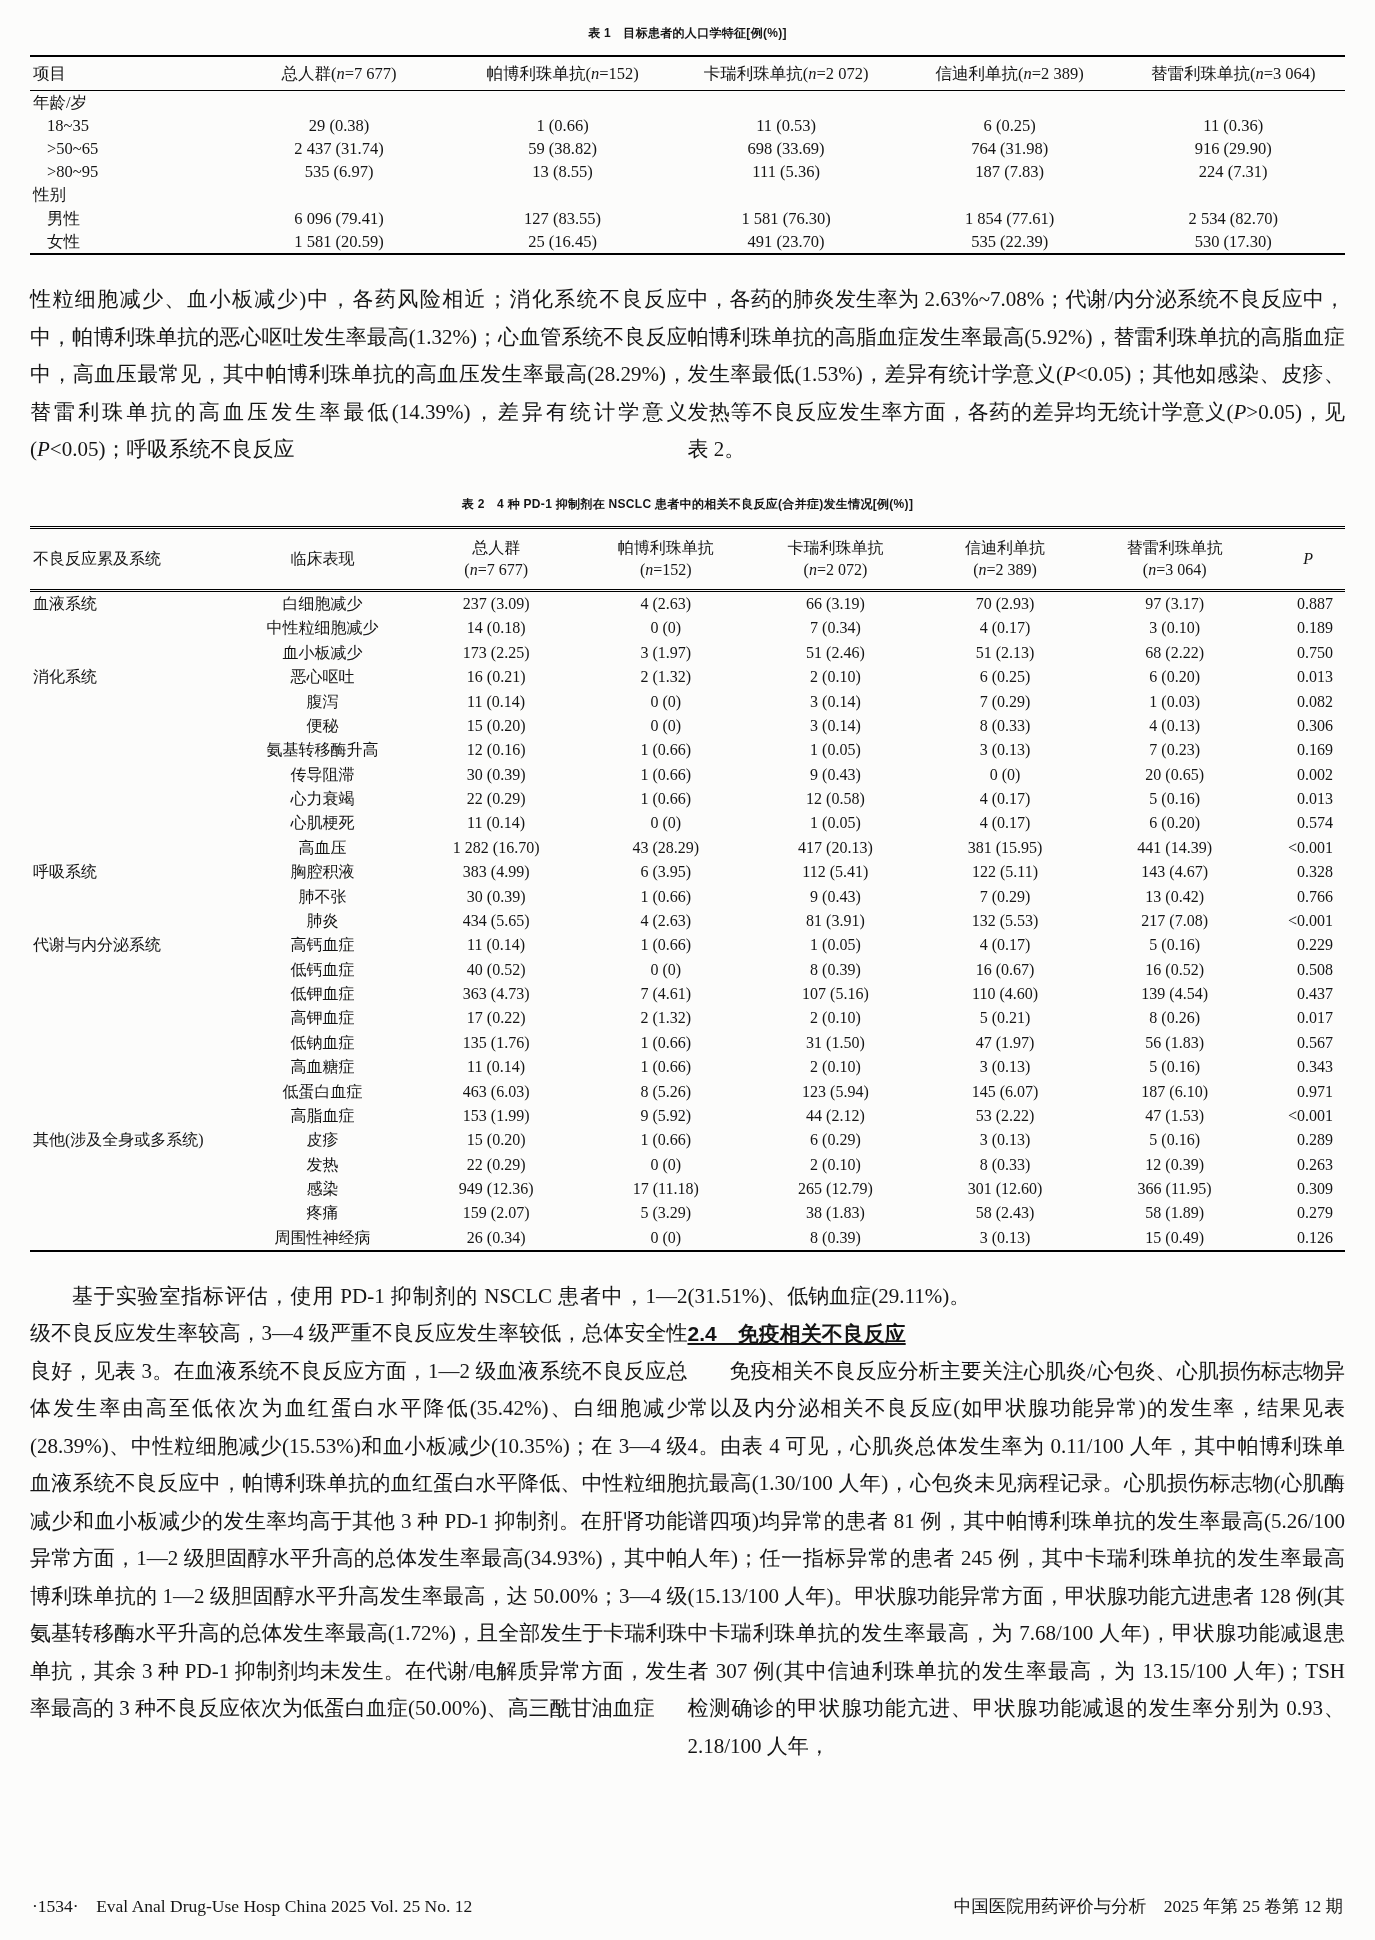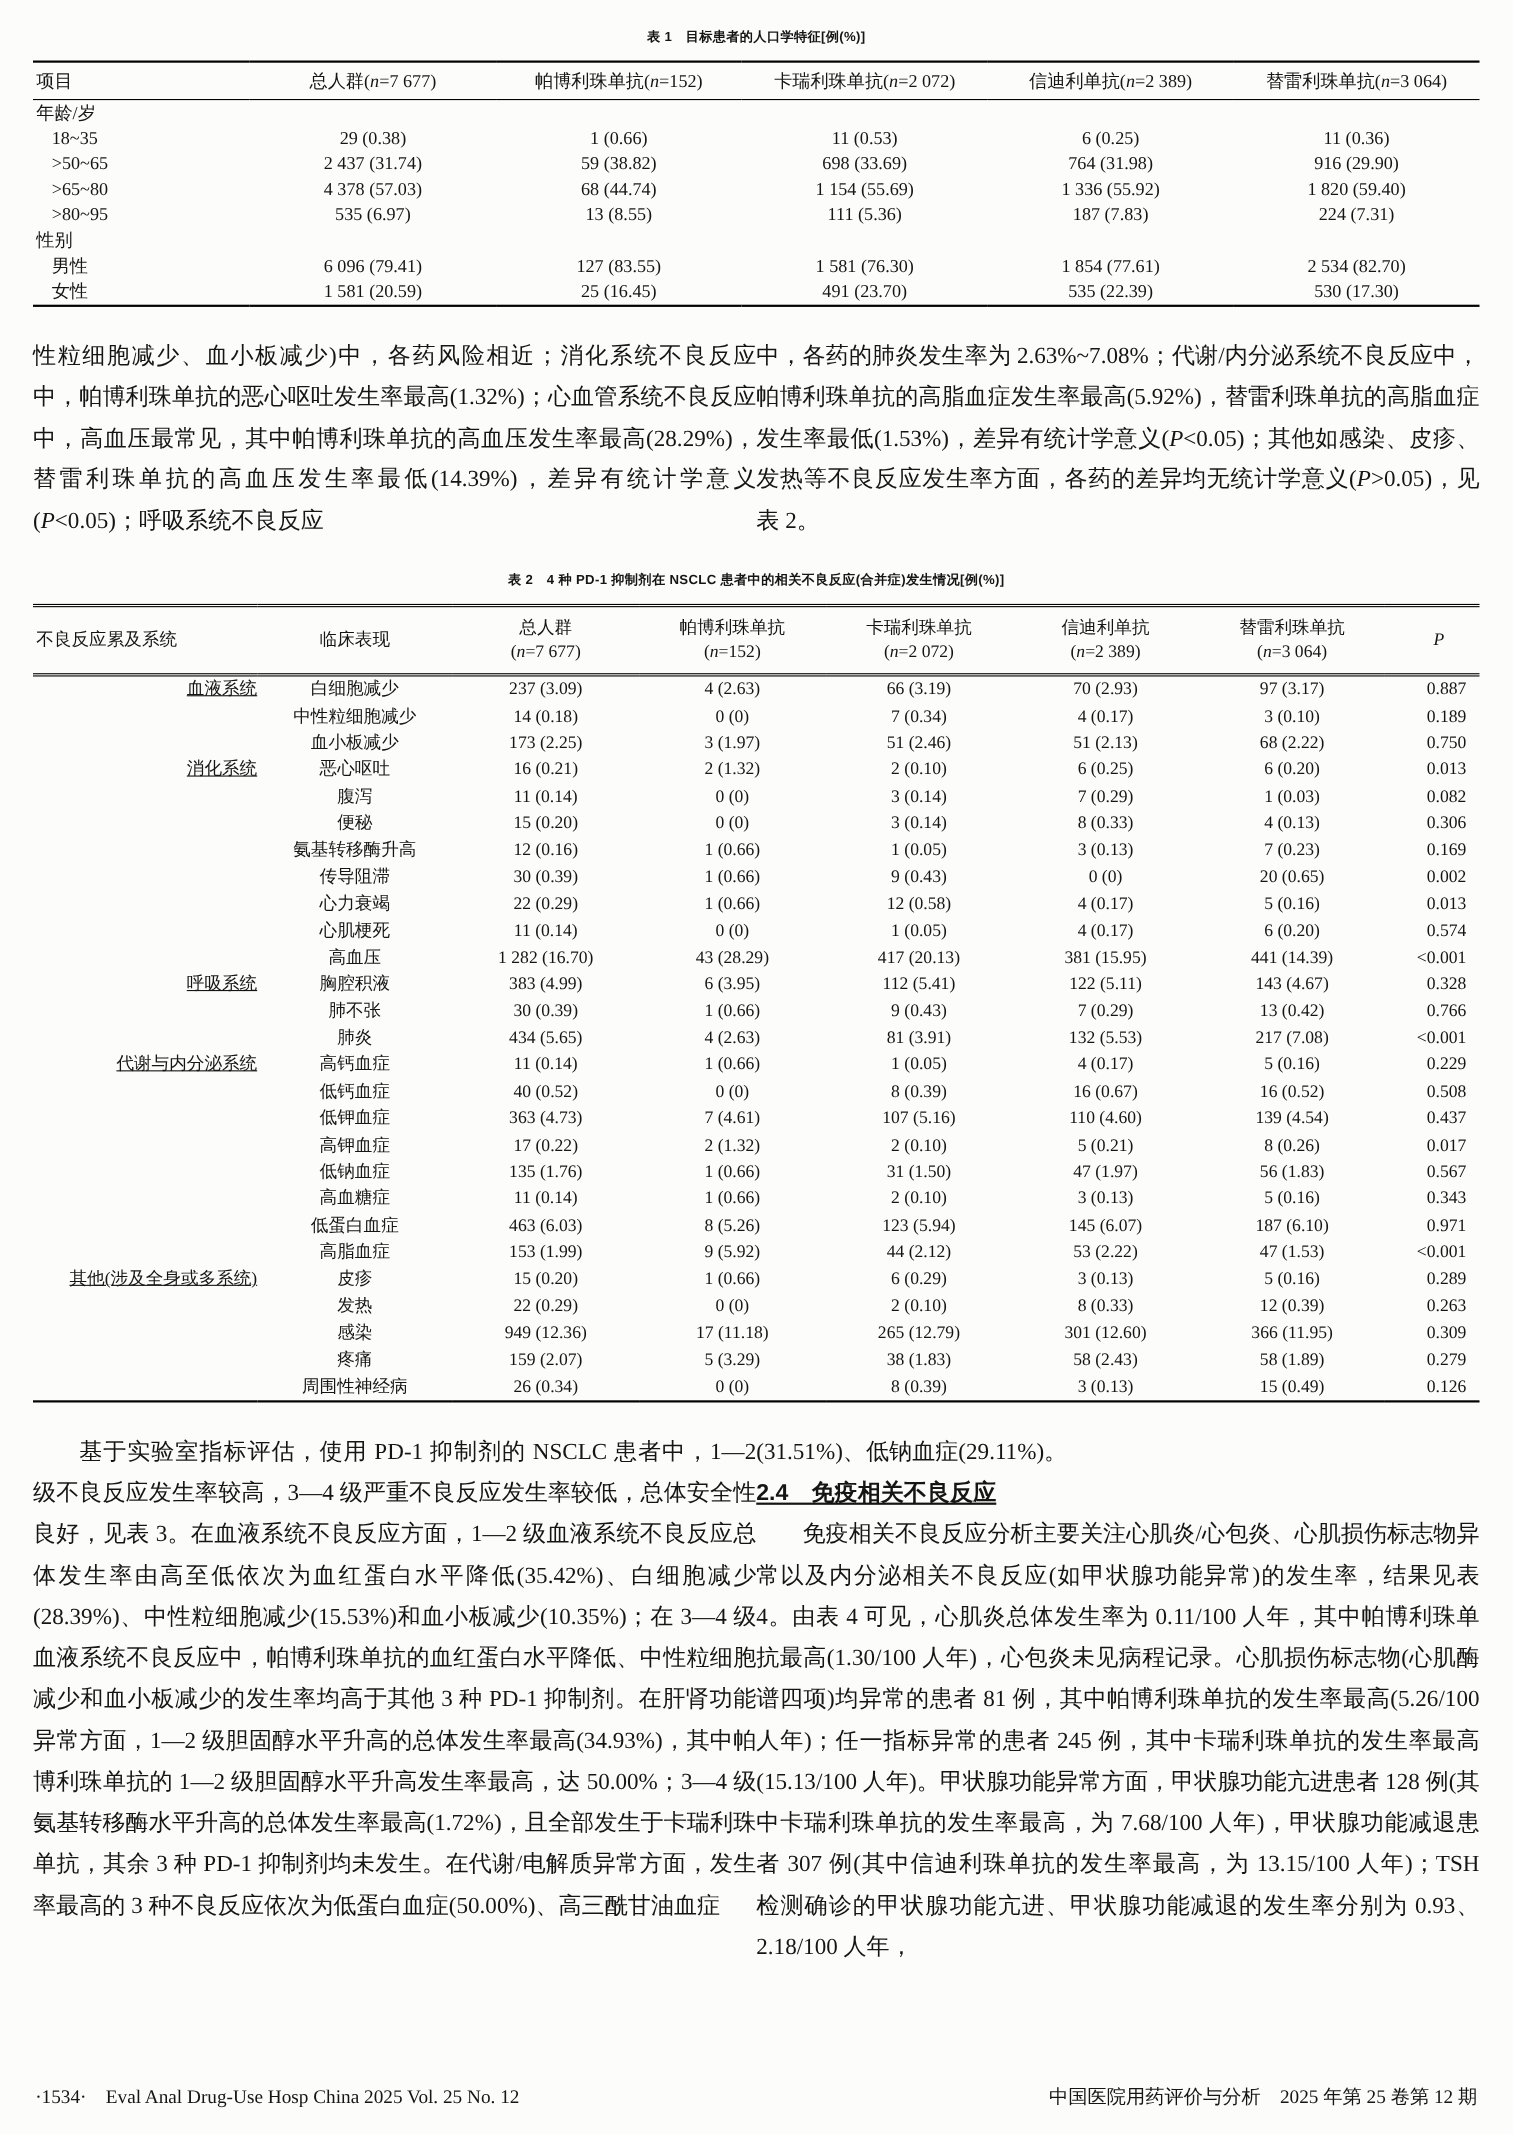--- a/index.html
+++ b/index.html
@@ -29,21 +29,21 @@
   .t1 td.sect { text-align:left; padding-left:3px; }
   .t1 td.lbl  { text-align:left; padding-left:17px; }
   .t1 td.val  { text-align:center; }
 
   
   .t2 { border-top:3px double #000; border-bottom:2.5px solid #000; font-size:16px; }
   .t2 thead th { border-bottom:3px double #000; padding:8px 0; vertical-align:middle; text-align:center; line-height:22px; }
   .t2 thead th.h-left { text-align:left; padding-left:3px; }
   .t2 thead th.h-p { text-align:right; padding-right:32px; }
   .t2 td { padding:3.2px 0; line-height:18px; }
-  .t2 td.sys { text-align:right; padding-left:3px;text-decoration:underline; }
+  .t2 td.sys { text-align:left; padding-left:3px; }
   .t2 td.sym { text-align:center; }
   .t2 td.val { text-align:center; }
   .t2 td.pv  { text-align:right; padding-right:12px; }
 
   
   .cols { display:flex; }
   .col { flex:1; min-width:0; }
   .para { font-size:21px; line-height:37.5px; text-align:justify; }
   .indent { text-indent:2em; }
   .mid { margin-top:26px; }
@@ -99,28 +99,20 @@
             <td class="val">6 (0.25)</td>
             <td class="val">11 (0.36)</td>
           </tr>
           <tr>
             <td class="lbl">&gt;50~65</td>
             <td class="val">2 437 (31.74)</td>
             <td class="val">59 (38.82)</td>
             <td class="val">698 (33.69)</td>
             <td class="val">764 (31.98)</td>
             <td class="val">916 (29.90)</td>
-          </tr>
-          <tr>
-            <td class="lbl">&gt;65~80</td>
-            <td class="val">4 378 (57.03)</td>
-            <td class="val">68 (44.74)</td>
-            <td class="val">1 154 (55.69)</td>
-            <td class="val">1 336 (55.92)</td>
-            <td class="val">1 820 (59.40)</td>
           </tr>
           <tr>
             <td class="lbl">&gt;80~95</td>
             <td class="val">535 (6.97)</td>
             <td class="val">13 (8.55)</td>
             <td class="val">111 (5.36)</td>
             <td class="val">187 (7.83)</td>
             <td class="val">224 (7.31)</td>
           </tr>
           <tr>

